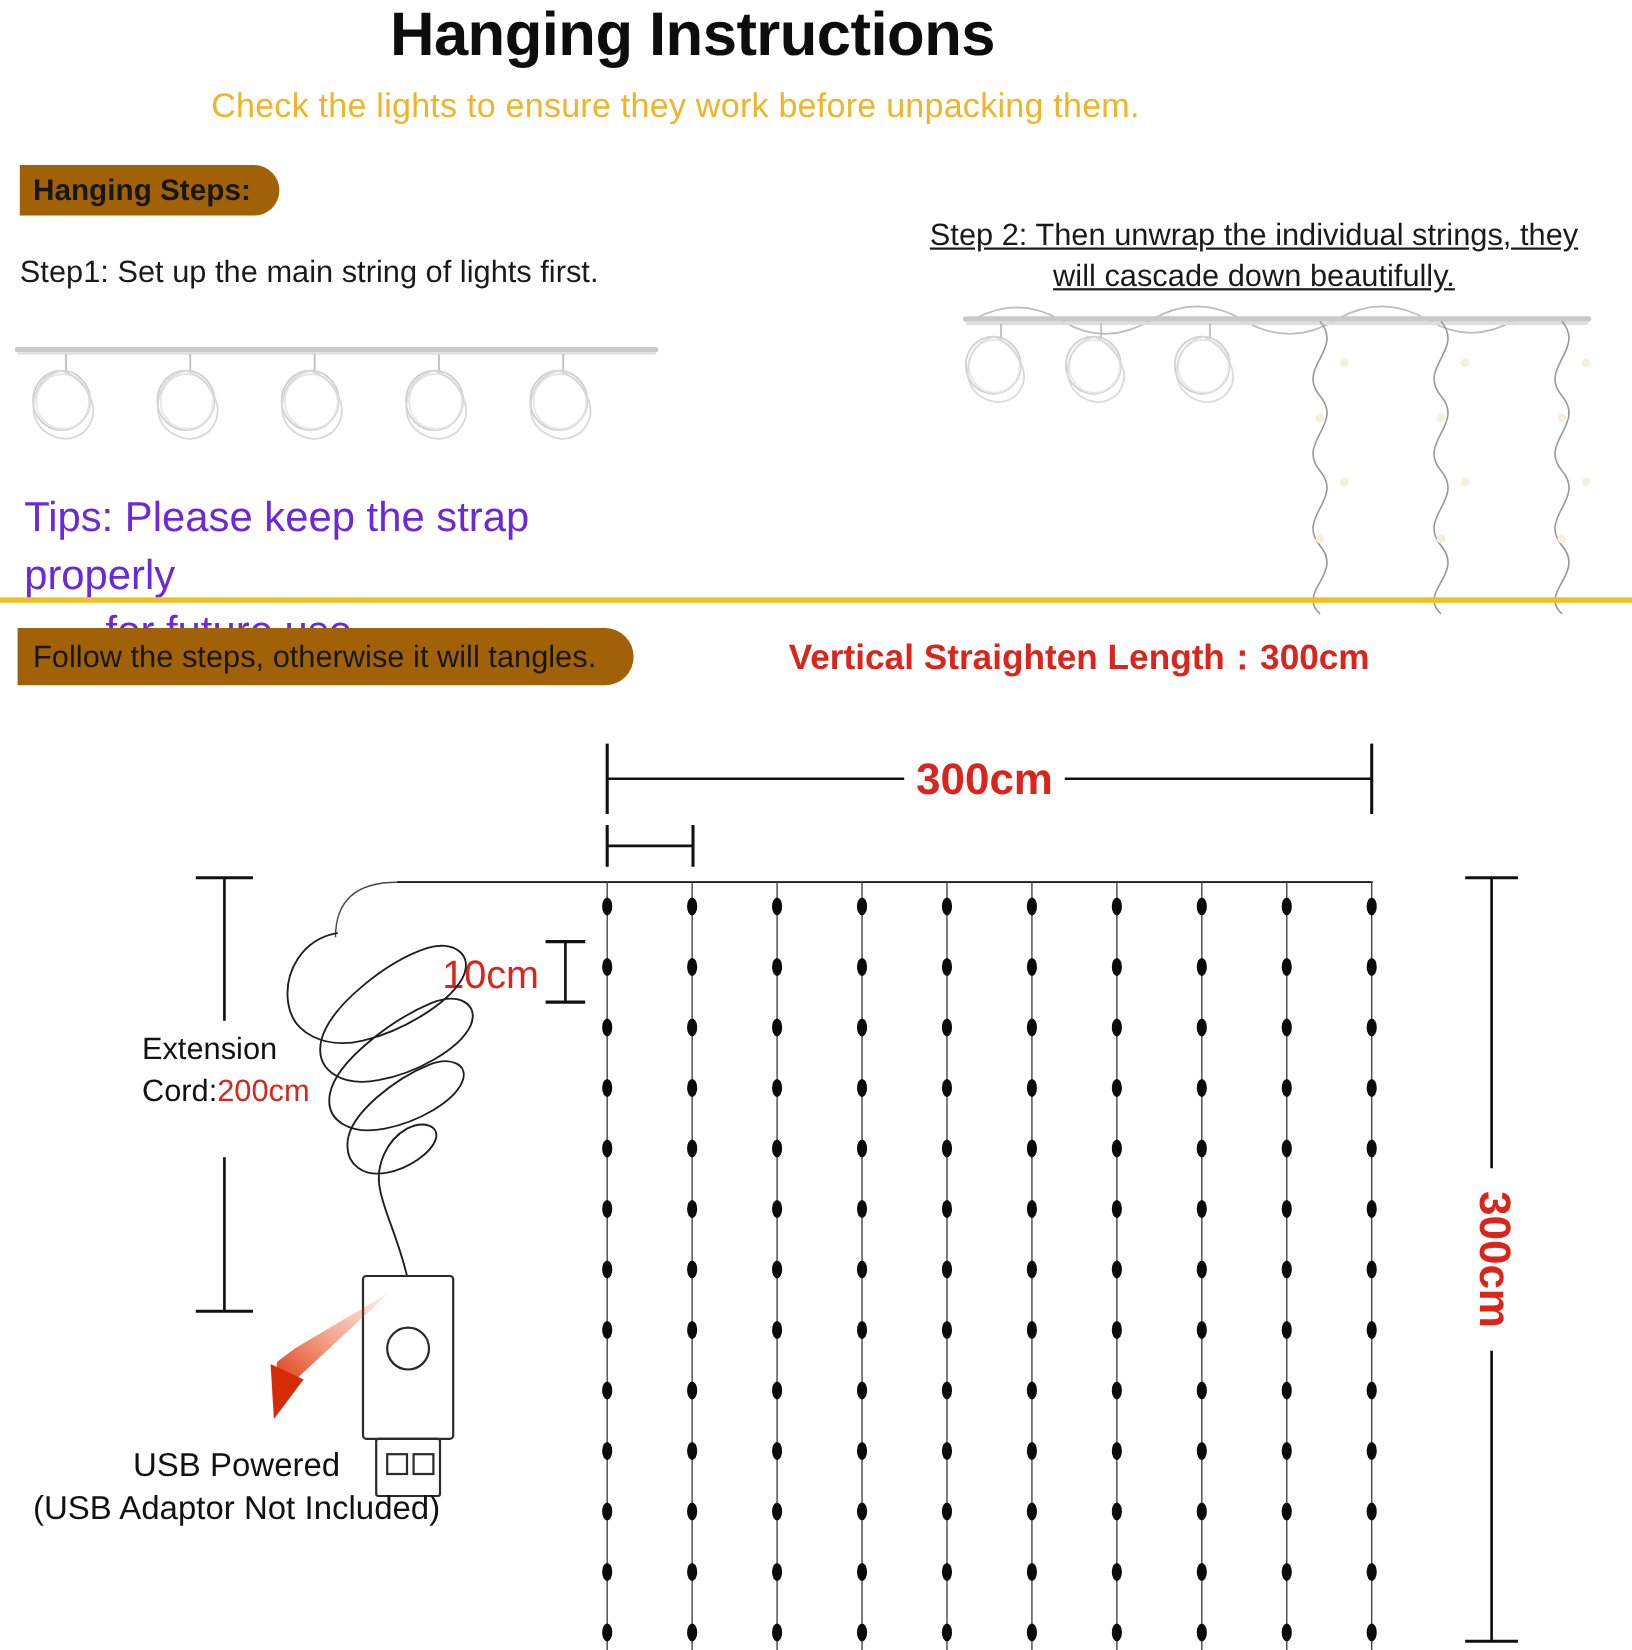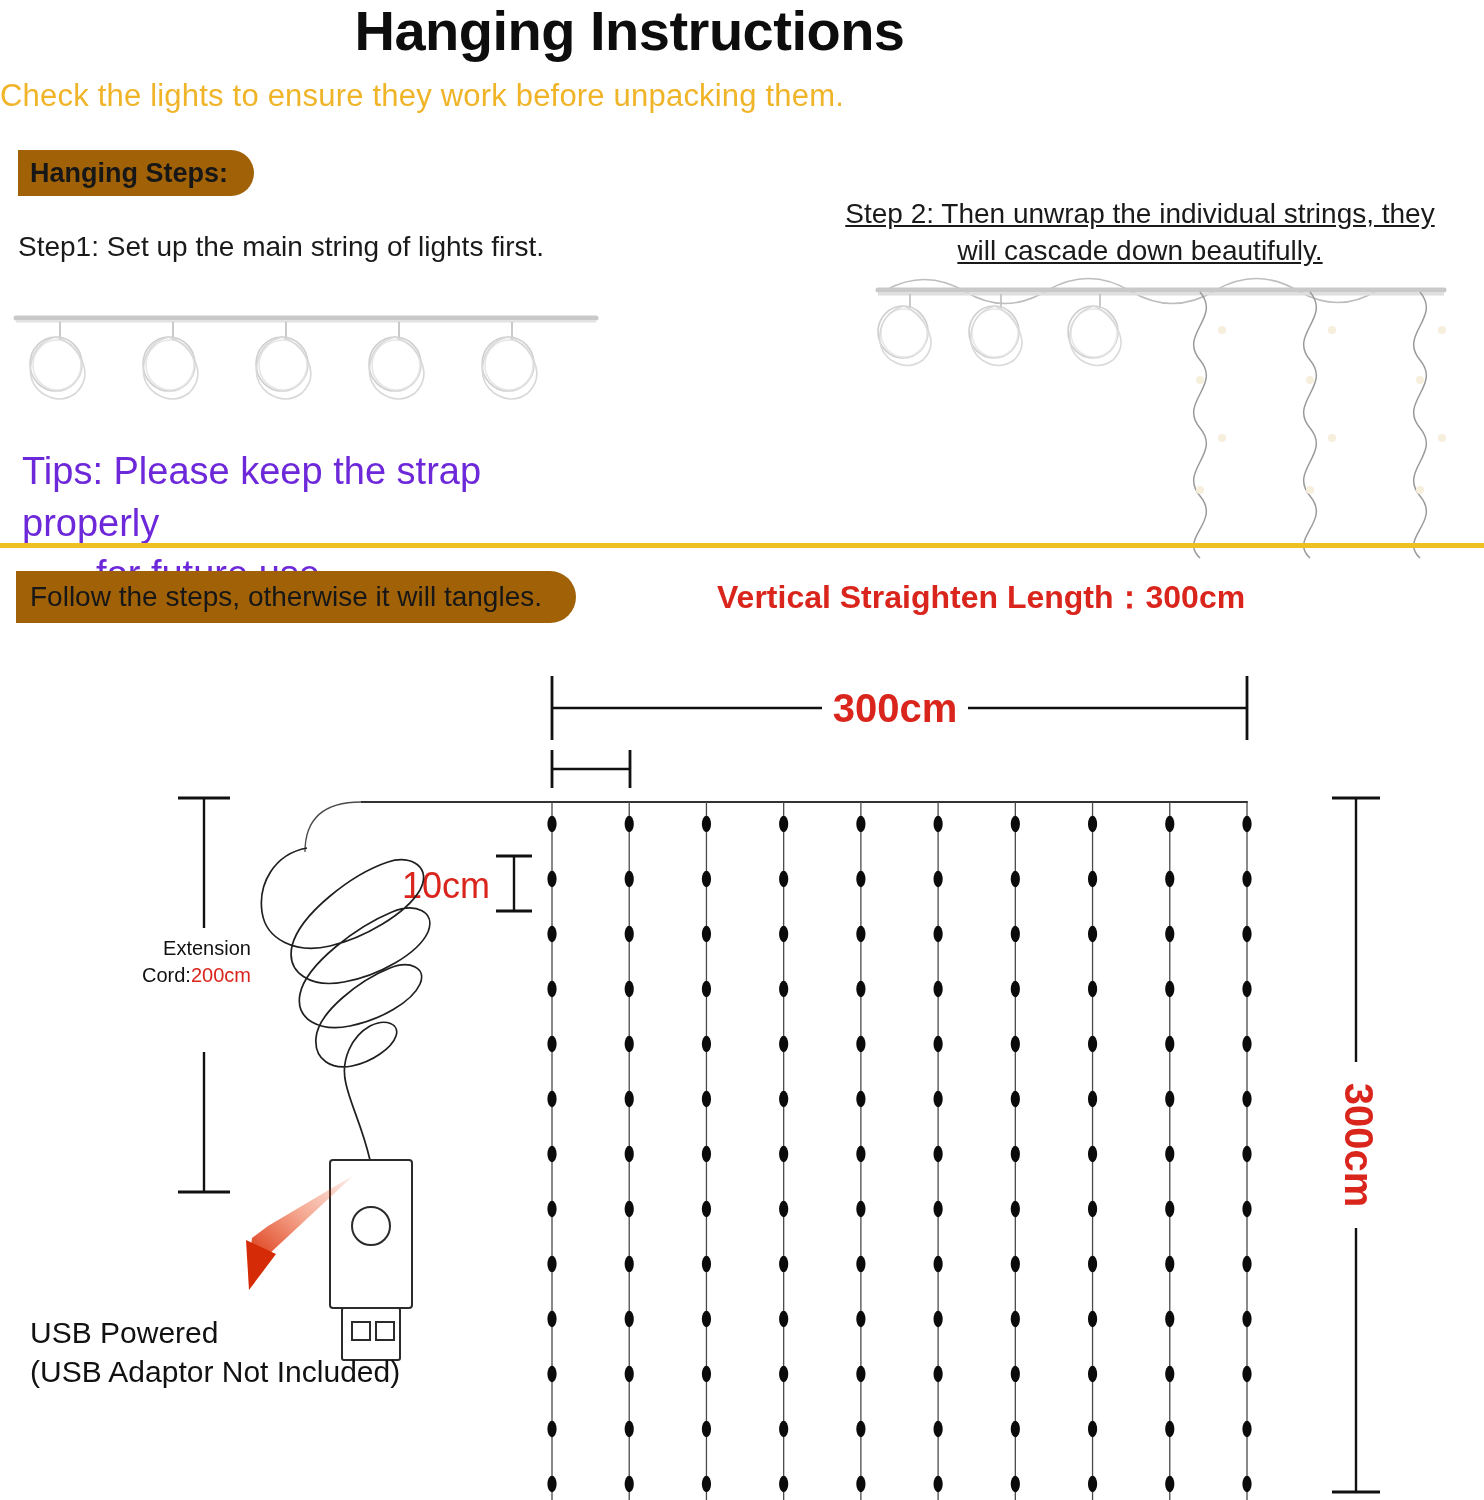--- a/index.html
+++ b/index.html
@@ -3,21 +3,21 @@
 <meta charset="utf-8">
 <style>
   html,body{margin:0;padding:0;background:#fff;}
   body{width:1484px;height:1500px;position:relative;overflow:hidden;
        font-family:"Liberation Sans","DejaVu Sans",sans-serif;color:#121212;}
   .abs{position:absolute;}
 
   
   #title{left:0;top:2px;width:1259px;text-align:center;
          font-size:56px;font-weight:700;letter-spacing:-.5px;color:#0d0d0d;line-height:1.05;}
-  #subtitle{left:0;top:78px;width:1228px;text-align:left;
+  #subtitle{left:0;top:78px;width:1228px;text-align:center;
             font-size:31px;font-weight:500;color:#F0B429;letter-spacing:.2px;}
 
   
   .pill{background:#a16207;color:#171717;display:flex;align-items:center;
         border-top-right-radius:999px;border-bottom-right-radius:999px;
         border-top-left-radius:0;border-bottom-left-radius:0;}
   #steps-badge{left:18px;top:150px;height:46px;padding:0 26px 0 12px;font-size:27px;font-weight:600;}
   #follow-badge{left:16px;top:571px;height:52px;padding:0 34px 0 14px;font-size:28px;font-weight:500;}
 
   
@@ -40,23 +40,23 @@
   .dimline{stroke:#111;stroke-width:2.4;fill:none;}
   .dimtick{stroke:#111;stroke-width:2.8;}
   .led-str{stroke:#4a4a4a;stroke-width:1.3;fill:none;}
   .led{fill:#0b0b0b;}
   .plug{fill:#fff;stroke:#2b2b2b;stroke-width:2;}
   .cord{fill:none;stroke:#1f1f1f;stroke-width:1.7;}
 
   .dimtxt{font-family:"Liberation Sans",sans-serif;fill:#D9251C;font-weight:700;}
   .dimtxt-n{font-family:"Liberation Sans",sans-serif;fill:#D9251C;font-weight:400;}
 
-  #ext-label{left:142px;top:935px;font-size:20px;color:#111;line-height:1.36;white-space:nowrap;text-align:right;}
+  #ext-label{left:129px;top:935px;font-size:28px;color:#111;line-height:1.36;white-space:nowrap;}
   #ext-label .red{color:#D9251C;}
-  #usb-label{left:30px;top:1313px;font-size:30px;color:#111;line-height:1.30;white-space:nowrap;}
+  #usb-label{left:30px;top:1313px;font-size:30px;color:#111;line-height:1.30;white-space:nowrap;text-align:center;}
 </style>
 </head>
 <body>
 
 <div class="abs" id="title">Hanging Instructions</div>
 <div class="abs" id="subtitle">Check the lights to ensure they work before unpacking them.</div>
 
 <div class="abs pill" id="steps-badge">
   <span>Hanging Steps:</span>
 </div>

